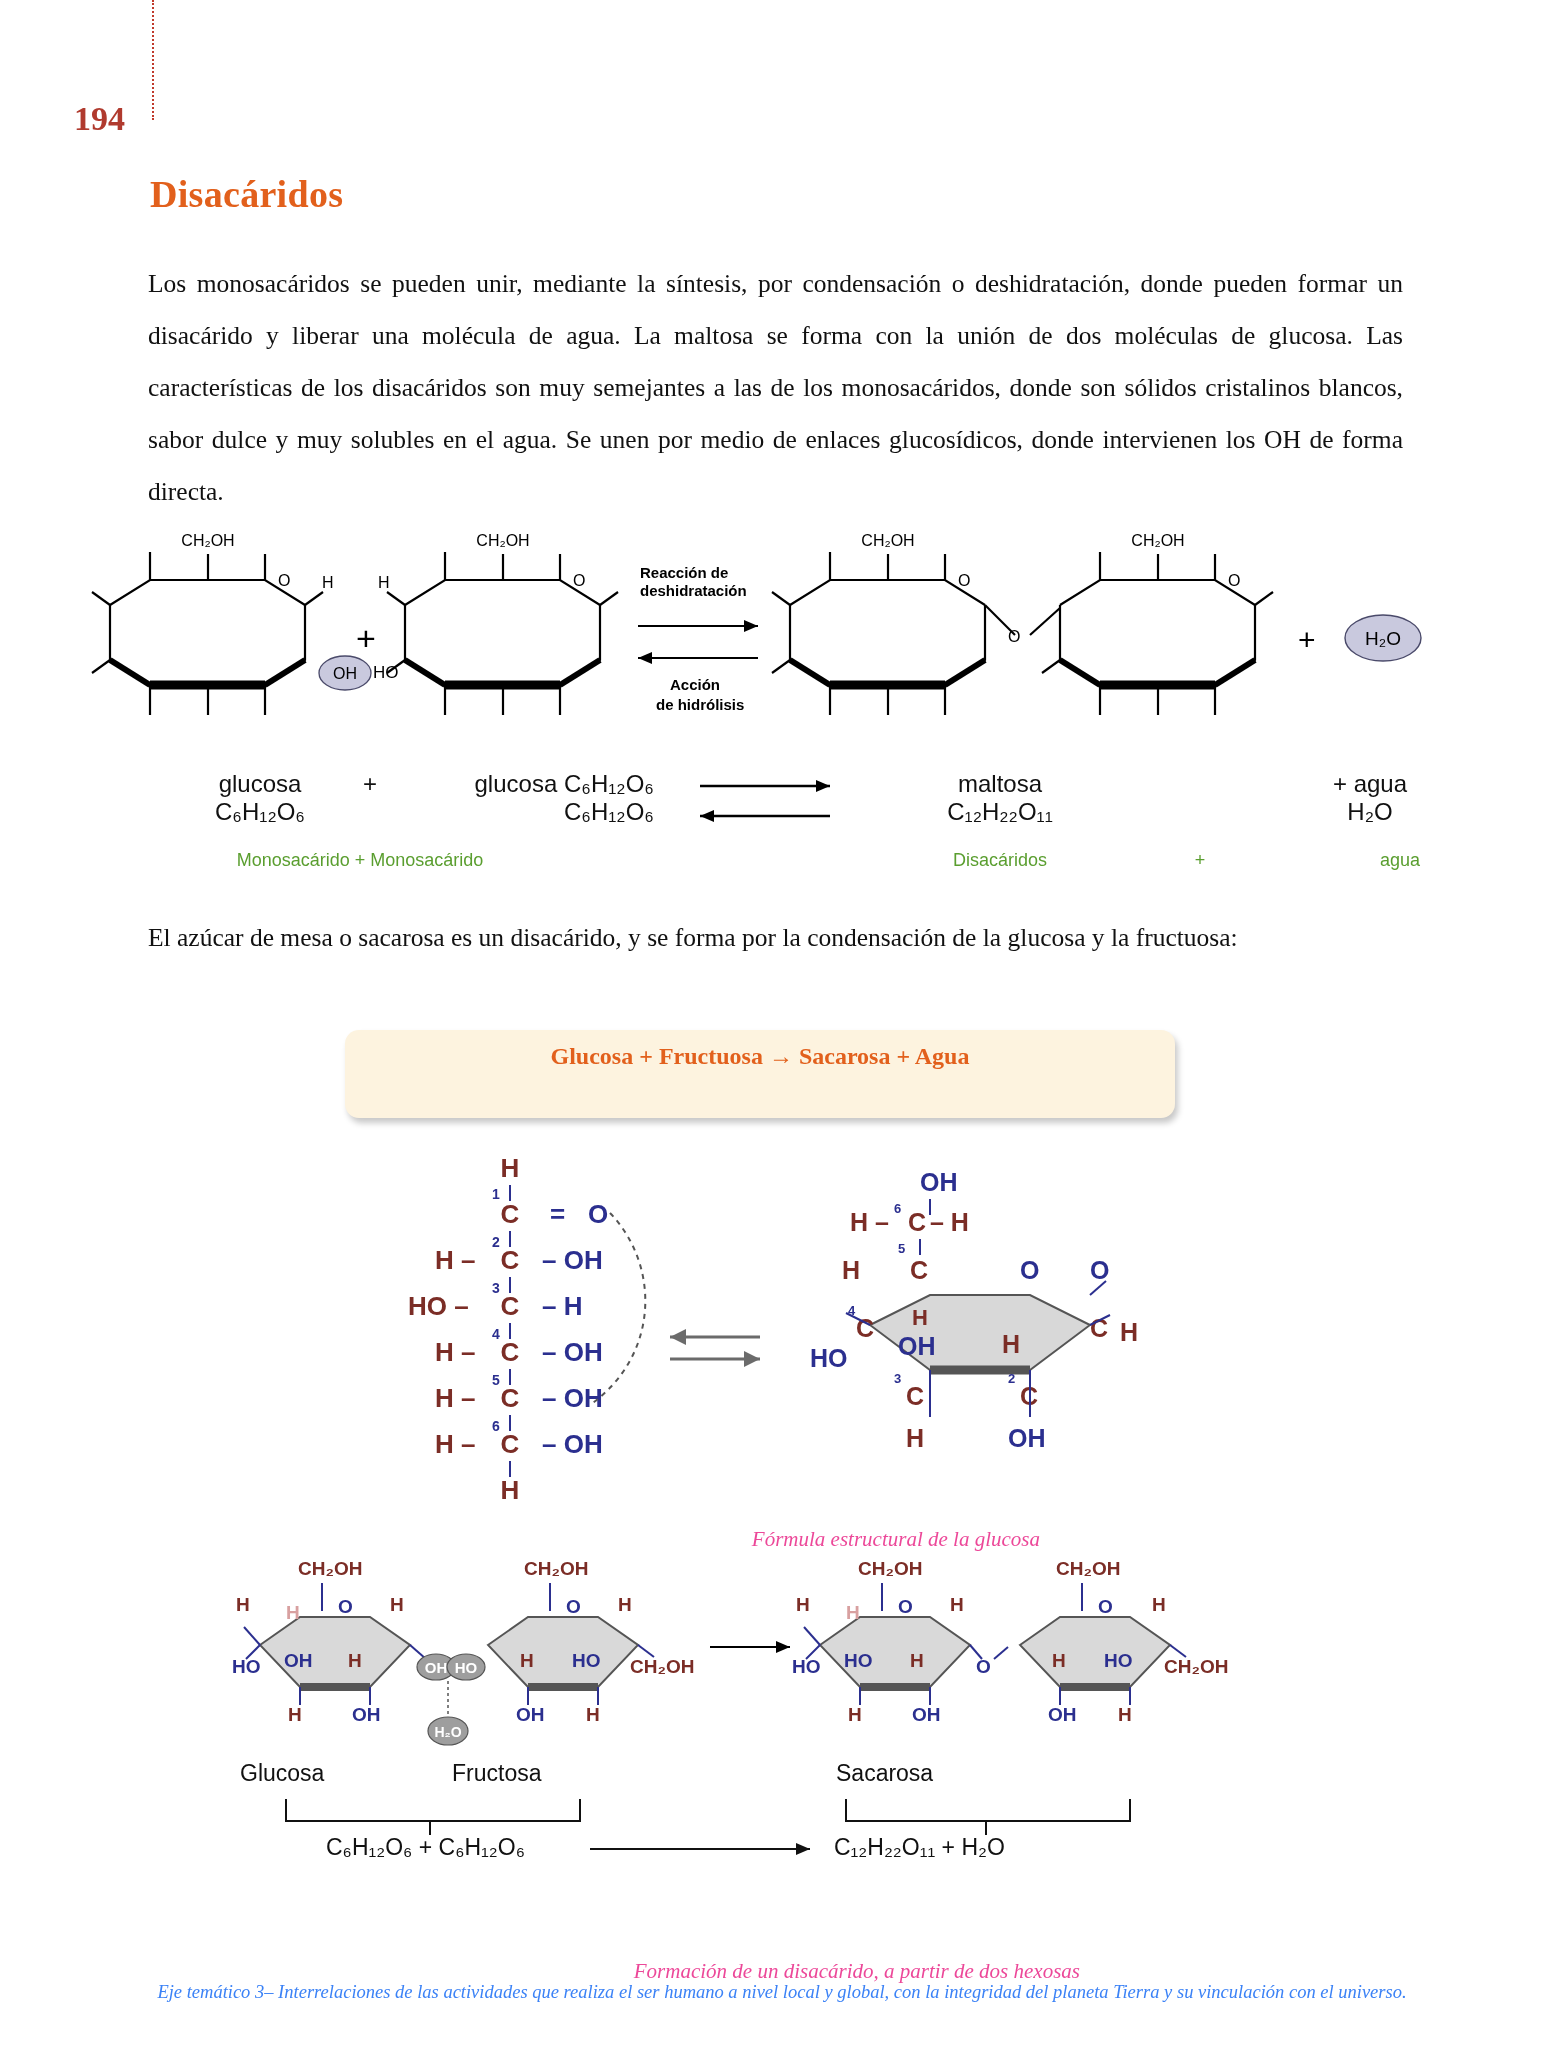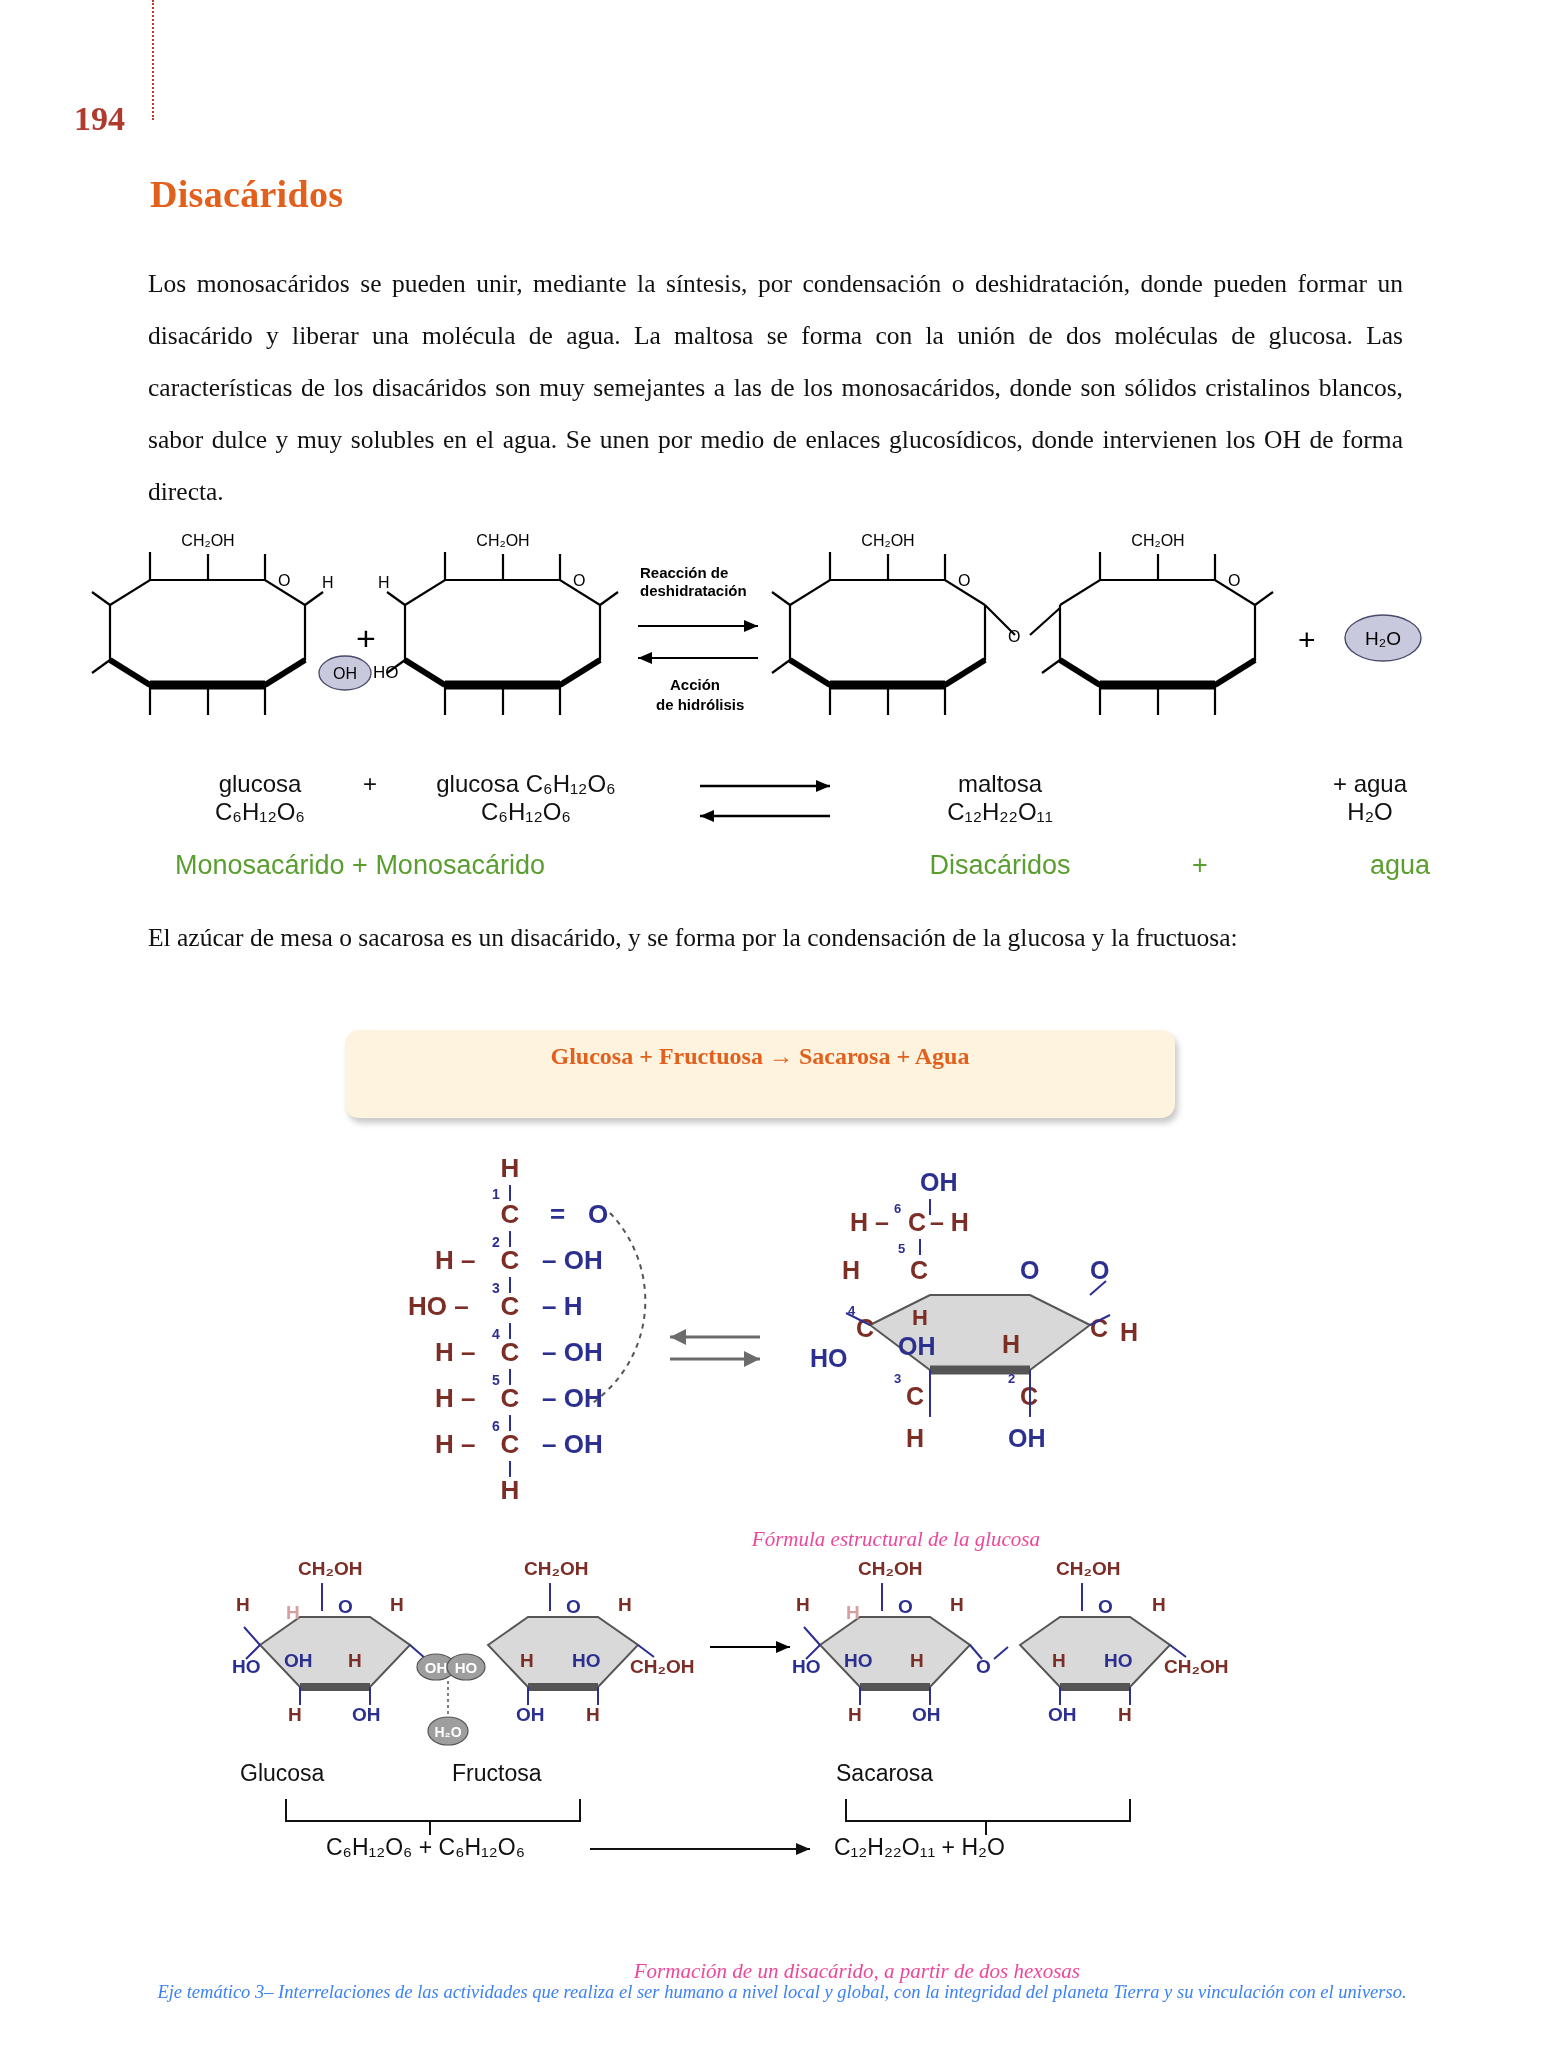--- a/index.html
+++ b/index.html
@@ -37,21 +37,21 @@
     text-align:justify;
     color:#111;
   }
   #par1{left:148px;top:258px;width:1255px;}
   #par2{left:148px;top:912px;width:1255px;}
 
   
   .diagram1{position:absolute;left:90px;top:530px;width:1390px;height:360px;}
 
   .cap-row{position:absolute;font-family:"Liberation Sans", sans-serif;font-size:24px;color:#111;text-align:center;}
-  .green-row{position:absolute;font-family:"Liberation Sans", sans-serif;font-size:27px;color:#5a9e2f;text-align:center;}
+  .green-row{position:absolute;font-family:"Liberation Sans", sans-serif;font-size:18px;color:#5a9e2f;text-align:center;}
 
   
   .banner{
     position:absolute;left:345px;top:1030px;width:830px;height:88px;
     background:#fdf3df;border-radius:14px;
     box-shadow:3px 5px 6px rgba(0,0,0,.22);
   }
   .banner-text{
     position:absolute;left:345px;top:1043px;width:830px;
     text-align:center;font-size:24px;font-weight:bold;color:#e2601c;
@@ -190,21 +190,21 @@
       <ellipse cx="255" cy="143" rx="26" ry="17" fill="#c9c9de" stroke="#4a4a6a" stroke-width="1.3"></ellipse>
       <text x="255" y="149" font-family="Liberation Sans, sans-serif" font-size="16" text-anchor="middle">OH</text>
       <text x="283" y="148" font-family="Liberation Sans, sans-serif" font-size="17">HO</text>
     </svg>
 
     <div class="cap-row" style="left:60px;top:240px;width:220px;">
       <div>glucosa</div>
       <div>C₆H₁₂O₆</div>
     </div>
     <div class="cap-row" style="left:260px;top:240px;width:40px;">+</div>
-    <div class="cap-row" style="left:296px;top:240px;width:280px;">
+    <div class="cap-row" style="left:284px;top:240px;width:280px;text-align:right;">
       <div>glucosa C₆H₁₂O₆</div>
       <div>C₆H₁₂O₆</div>
     </div>
     <div class="cap-row" style="left:790px;top:240px;width:240px;">
       <div>maltosa</div>
       <div>C₁₂H₂₂O₁₁</div>
     </div>
     <div class="cap-row" style="left:1180px;top:240px;width:200px;">
       <div>+ agua</div>
       <div>H₂O</div>

